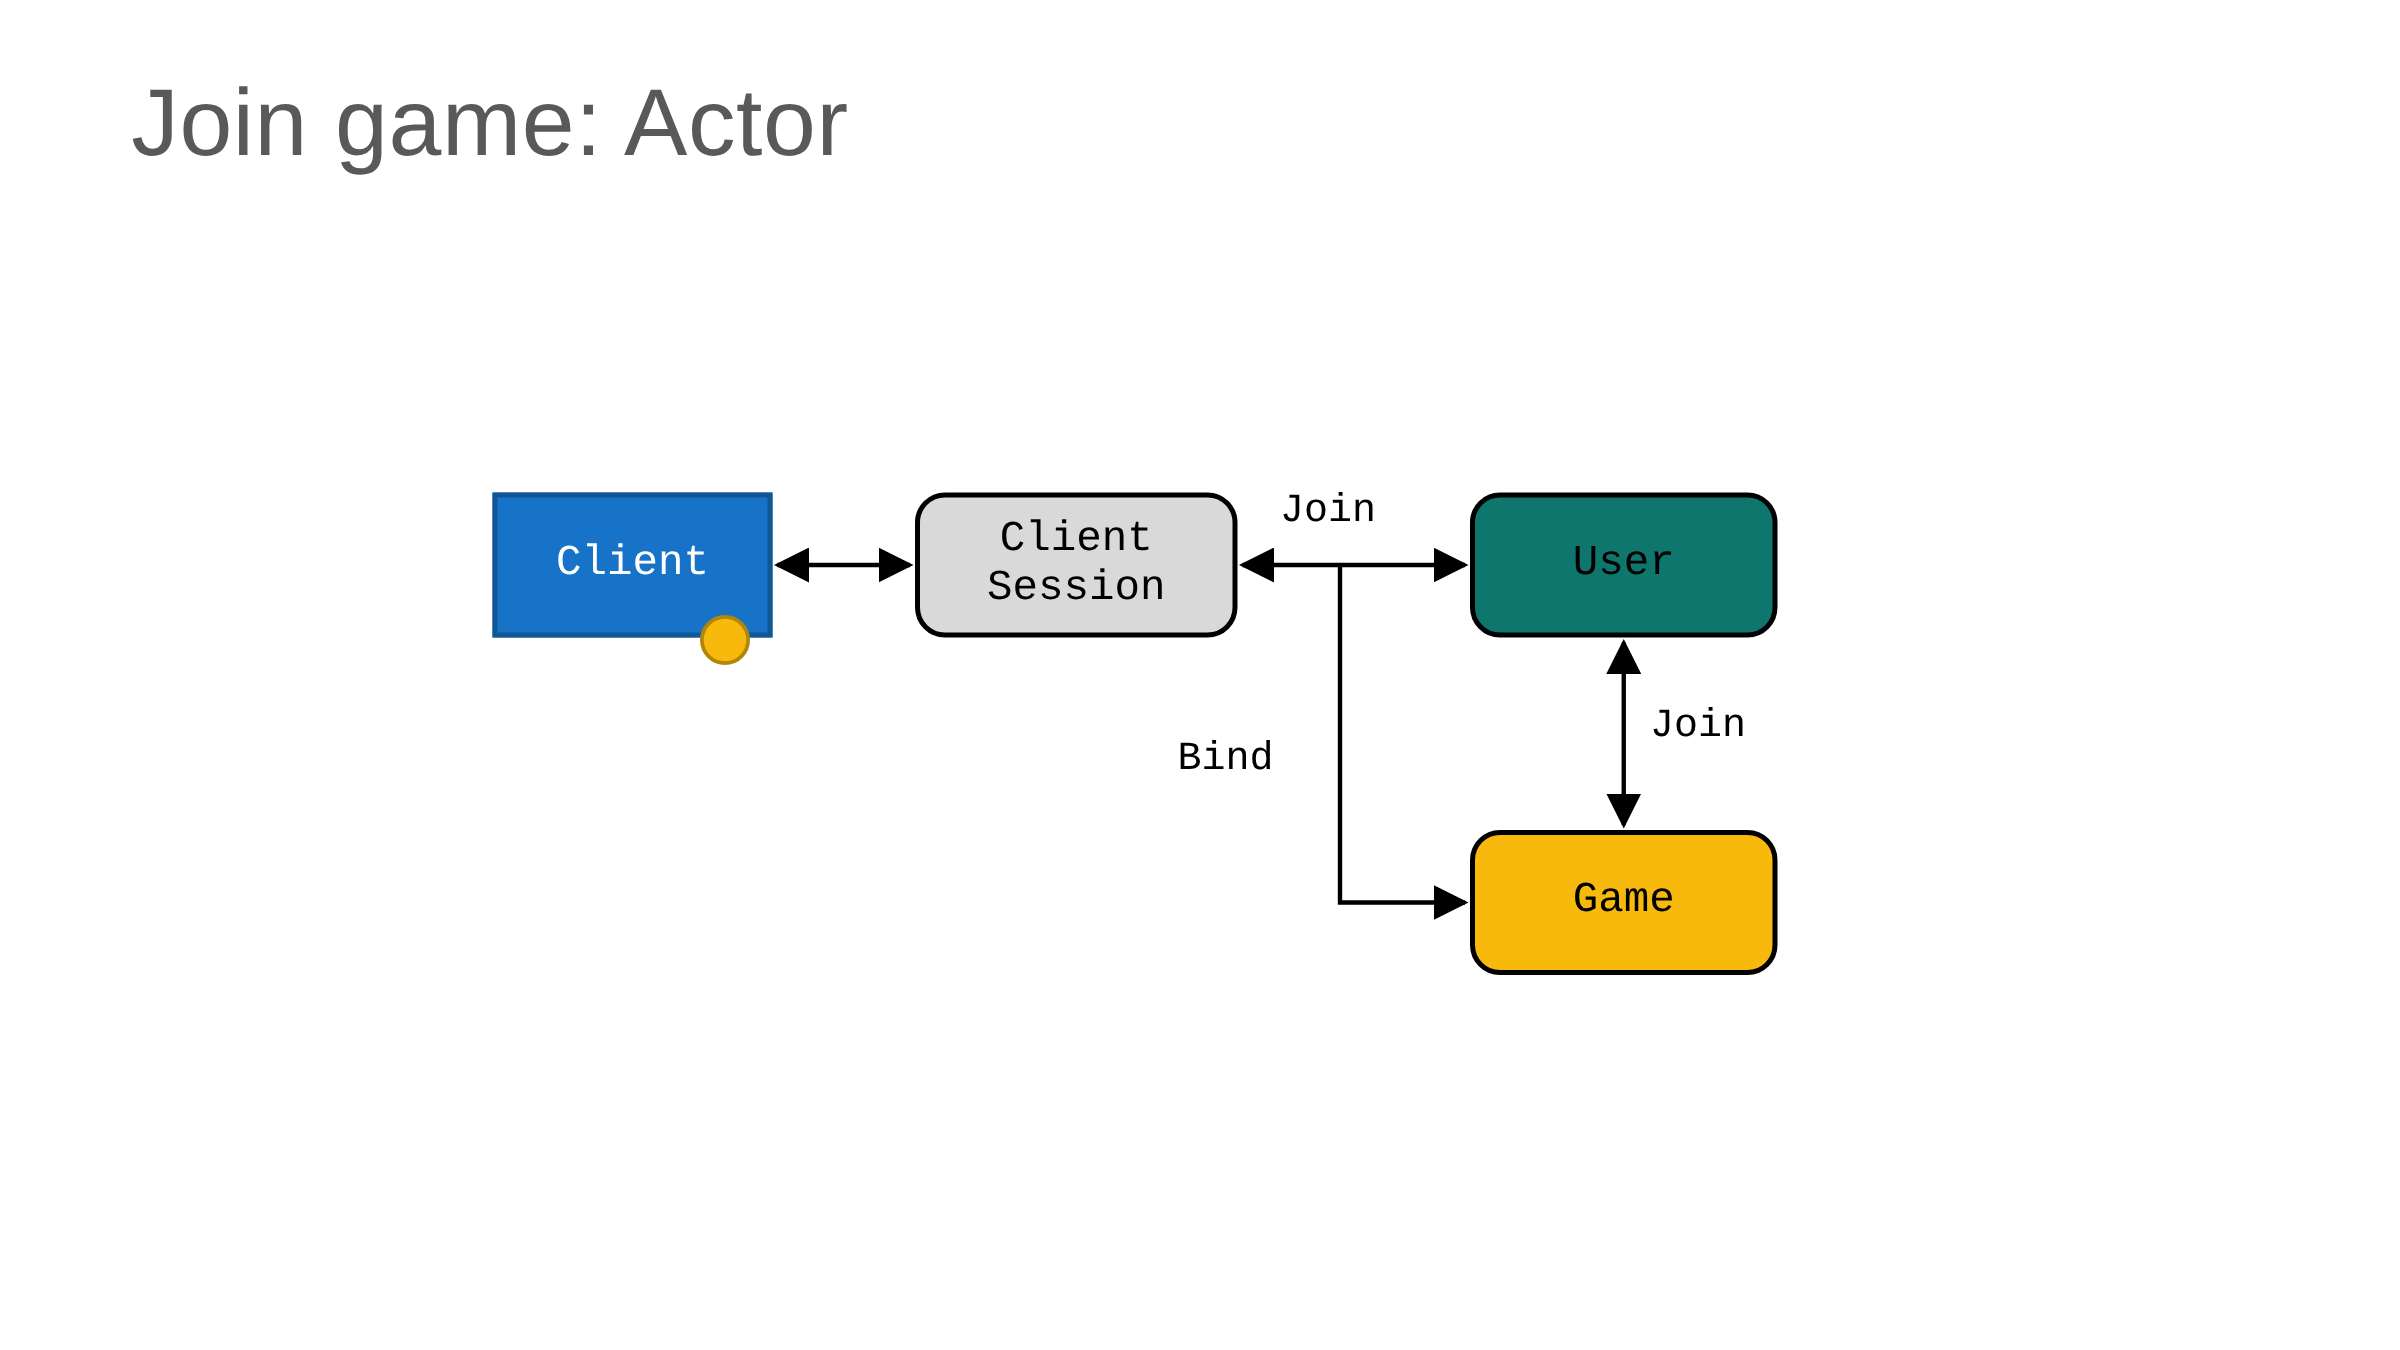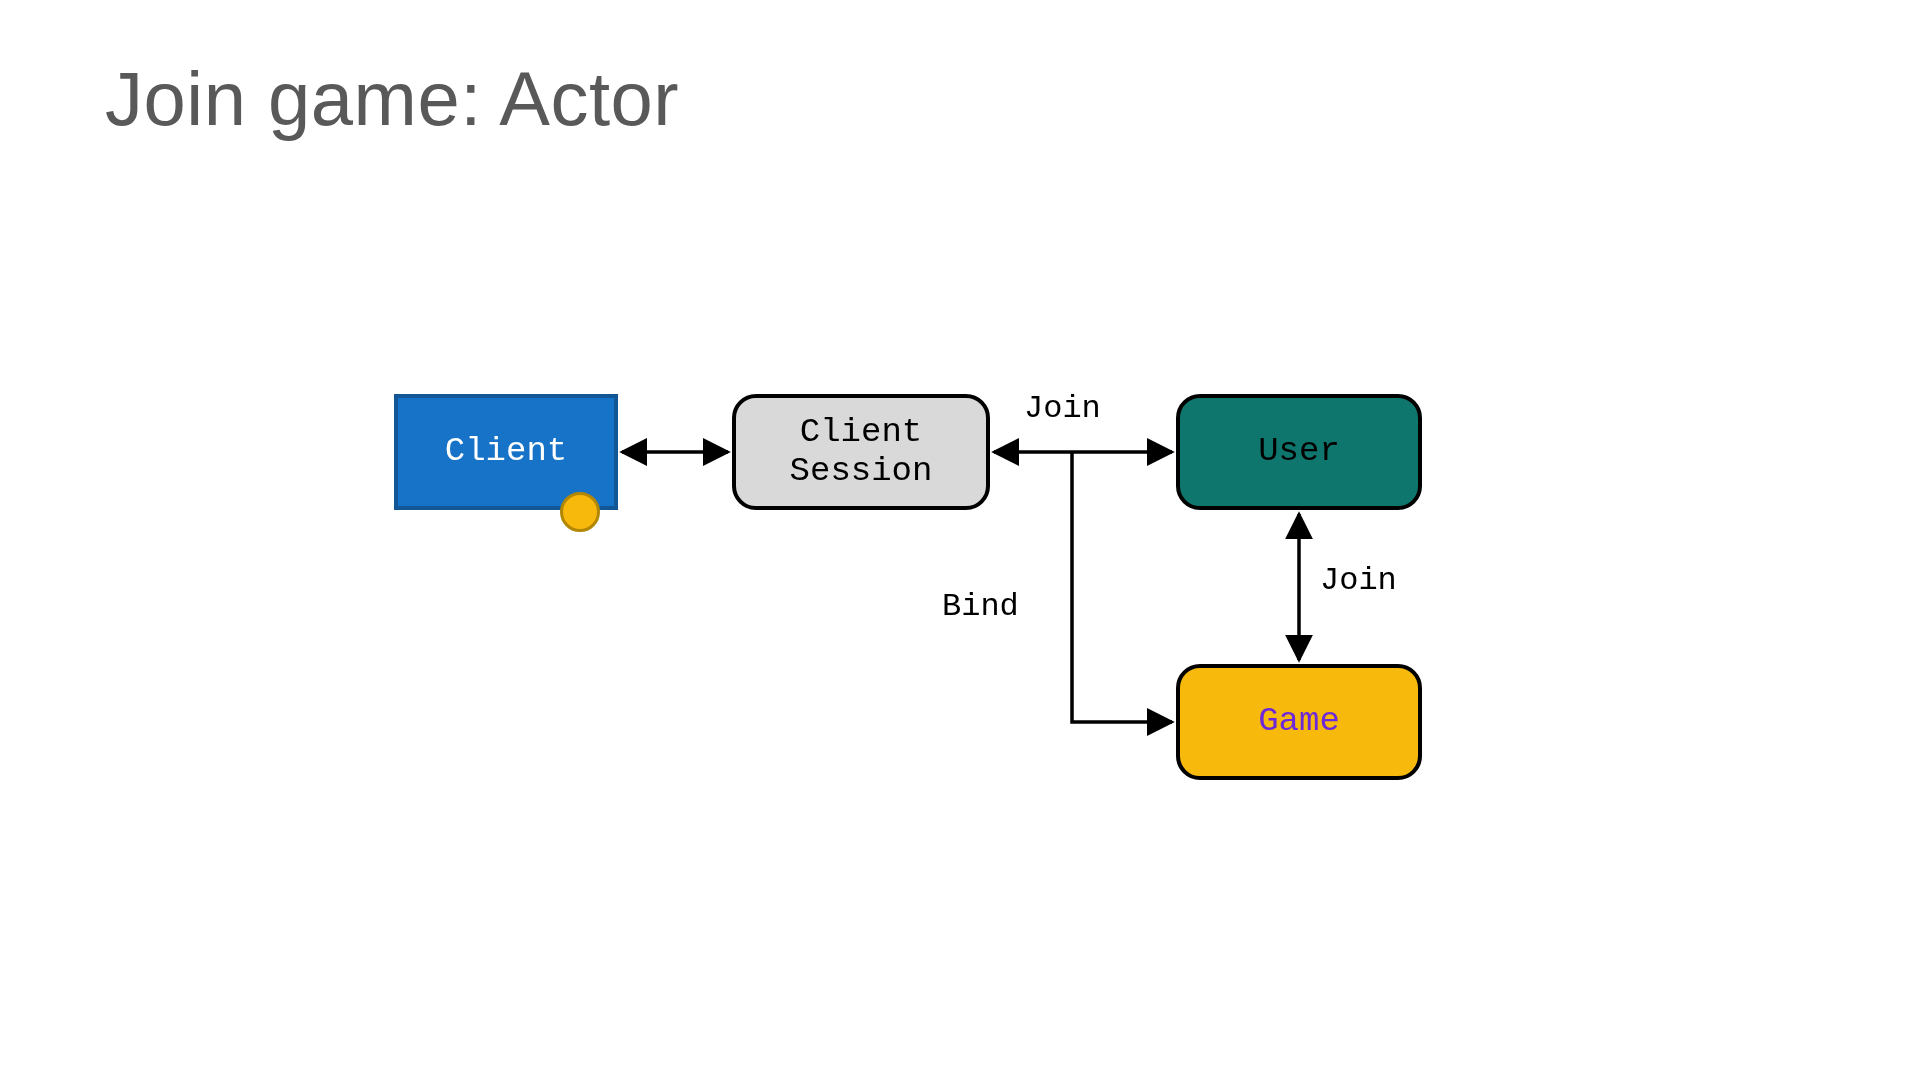--- a/index.html
+++ b/index.html
@@ -74,21 +74,21 @@
     color: #000000;
     border-radius: 24px;
   }
   .game {
     left: 1176px;
     top: 664px;
     width: 246px;
     height: 116px;
     background: #f7b90b;
     border: 4px solid #000000;
-    color: #6d28d9;
+    color: #000000;
     border-radius: 24px;
   }
   .label {
     position: absolute;
     font-family: Consolas, "Courier New", monospace;
     font-size: 32px;
     color: #000000;
     text-align: center;
   }
   svg.connectors {

